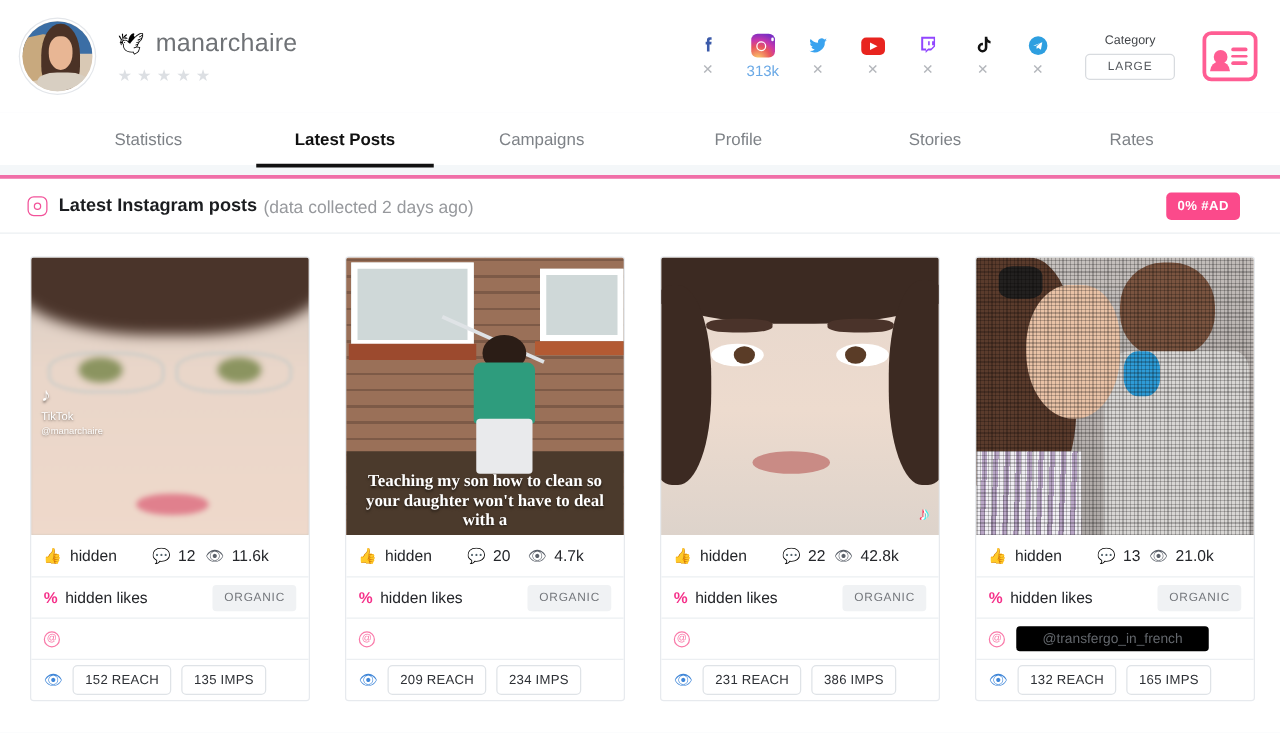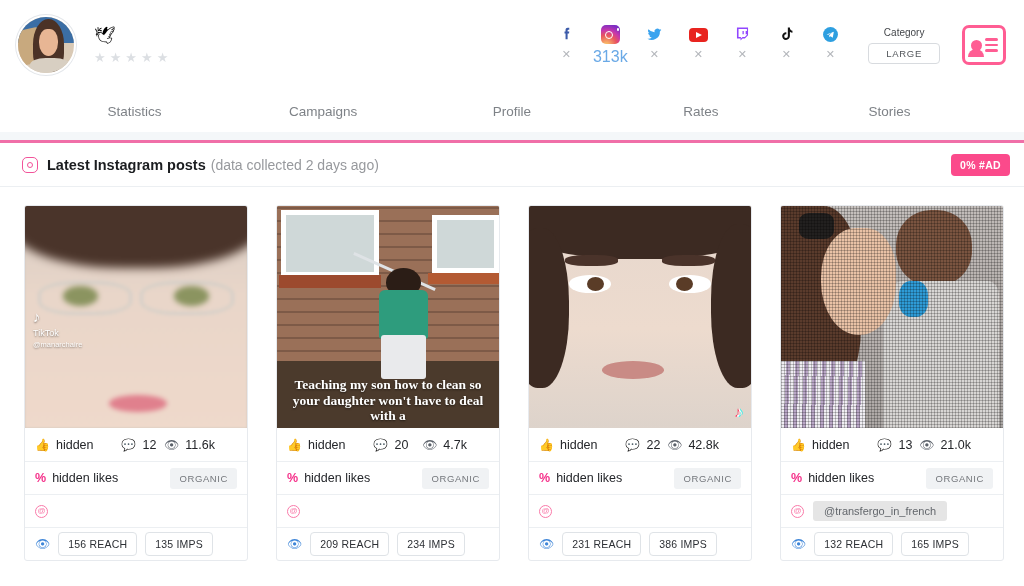--- a/index.html
+++ b/index.html
@@ -53,21 +53,21 @@
   .social {
     width: 32px;
     display: flex; flex-direction: column;
     align-items: center; gap: 5px;
   }
   .social .ic {
     width: 19px; height: 19px;
     display: flex; align-items: center; justify-content: center;
   }
   .social .sv { font-size: 11px; color: #b3b6bb; line-height: 1; }
-  .social .sv.active { color: #6aa9e6; font-size: 16px; }
+  .social .sv.active { color: #6aa9e6; font-size: 12px; }
 
   .ig-tile {
     width: 19px; height: 19px; border-radius: 5px;
     background: radial-gradient(circle at 28% 108%, #fdd36a 0%, #e8555d 42%, #c837ab 62%, #7b2ec3 86%);
     display: flex; align-items: center; justify-content: center;
   }
   .ig-tile i {
     width: 8px; height: 8px; border: 1.6px solid #fff; border-radius: 50%;
     display:block;
   }
@@ -134,21 +134,21 @@
   .panel {
     margin-top: 8px;
     background: #fff;
     border-top: 3px solid #f06fa8;
     height: 448px;
     position: relative;
   }
   .panel-head {
     height: 44px;
     display: flex; align-items: center;
-    padding: 0 14px 0 22px;
+    padding: 0 32px 0 22px;
     border-bottom: 1px solid #eceff2;
   }
   .panel-head .ig-small { margin-right: 9px; }
   .ig-outline {
     width: 16px; height: 16px; border: 1.6px solid #f2539a; border-radius: 5px;
     display:flex; align-items:center; justify-content:center; position: relative;
   }
   .ig-outline i { width: 6px; height: 6px; border: 1.4px solid #f2539a; border-radius: 50%; display:block; }
   .panel-title { font-size: 14.5px; font-weight: bold; color: #1b1d20; }
   .panel-sub { font-size: 14px; color: #97999d; margin-left: 5px; }
@@ -218,22 +218,22 @@
     padding: 5px 9px; border-radius: 3px;
   }
   .mention-row { min-height: 33px; }
   .at-icon {
     width: 13px; height: 13px; border: 1.5px solid #f97aa9; border-radius: 50%;
     color: #f97aa9; font-size: 8px; line-height: 10px; text-align: center;
     flex: 0 0 13px;
   }
   .mention-pill {
     margin-left: 9px;
-    background: #e5e5e5; color: #63676c;
-    font-size: 11px; padding: 4px 11px; border-radius: 3px;
+    background: #000000; color: #63676c;
+    font-size: 11px; padding: 4px 21px; border-radius: 3px;
   }
   .reach-row { gap: 8px; }
   .pill {
     border: 1px solid #dfe3e7; border-radius: 4px;
     padding: 5px 9px; font-size: 10.5px; color: #2d3035;
     letter-spacing: .2px;
   }
   .reach-row .pill:first-of-type { margin-left: 7px; }
 
   .eye { color: #5b616a; font-size: 12px; }
@@ -299,20 +299,21 @@
     <div class="av-sky"></div>
       <div class="av-board"></div>
     <div class="av-hair"></div>
       <div class="av-face"></div>
       <div class="av-body"></div>
   </div>
 
   <div class="id-block">
     <div class="name-row">
       <span class="bird-icon">🕊</span>
+      <span class="username">manarchaire</span>
     </div>
     <div class="stars">
       <span>★</span>
       <span>★</span>
       <span>★</span>
       <span>★</span>
       <span>★</span>
     </div>
   </div>
 
@@ -396,31 +397,34 @@
           <b></b>
         </span>
     </div>
   </div>
 </div>
 
 <div class="tabs">
   <div class="tab">
       <span>Statistics</span>
     </div>
+  <div class="tab active">
+      <span>Latest Posts</span>
+    </div>
   <div class="tab">
       <span>Campaigns</span>
     </div>
   <div class="tab">
       <span>Profile</span>
     </div>
   <div class="tab">
+      <span>Stories</span>
+    </div>
+  <div class="tab">
       <span>Rates</span>
-    </div>
-  <div class="tab">
-      <span>Stories</span>
     </div>
 </div>
 
 <div class="panel">
 
   <div class="panel-head">
     <span class="ig-small">
         <span class="ig-outline">
           <i></i>
         </span>
@@ -465,21 +469,21 @@
       <div class="stat-row likes-row">
         <span class="pct">%</span>
         <span class="hidden-likes">hidden likes</span>
         <span class="organic">ORGANIC</span>
       </div>
       <div class="stat-row mention-row">
         <span class="at-icon">@</span>
       </div>
       <div class="stat-row reach-row">
         <span class="eye-blue">👁</span>
-        <span class="pill">156 REACH</span>
+        <span class="pill">152 REACH</span>
         <span class="pill">135 IMPS</span>
       </div>
     </div>
 
     <div class="post-card">
       <div class="thumb">
         <div class="art a2">
           <div class="brick"></div>
           <div class="win-l"></div>
             <div class="win-r"></div>

